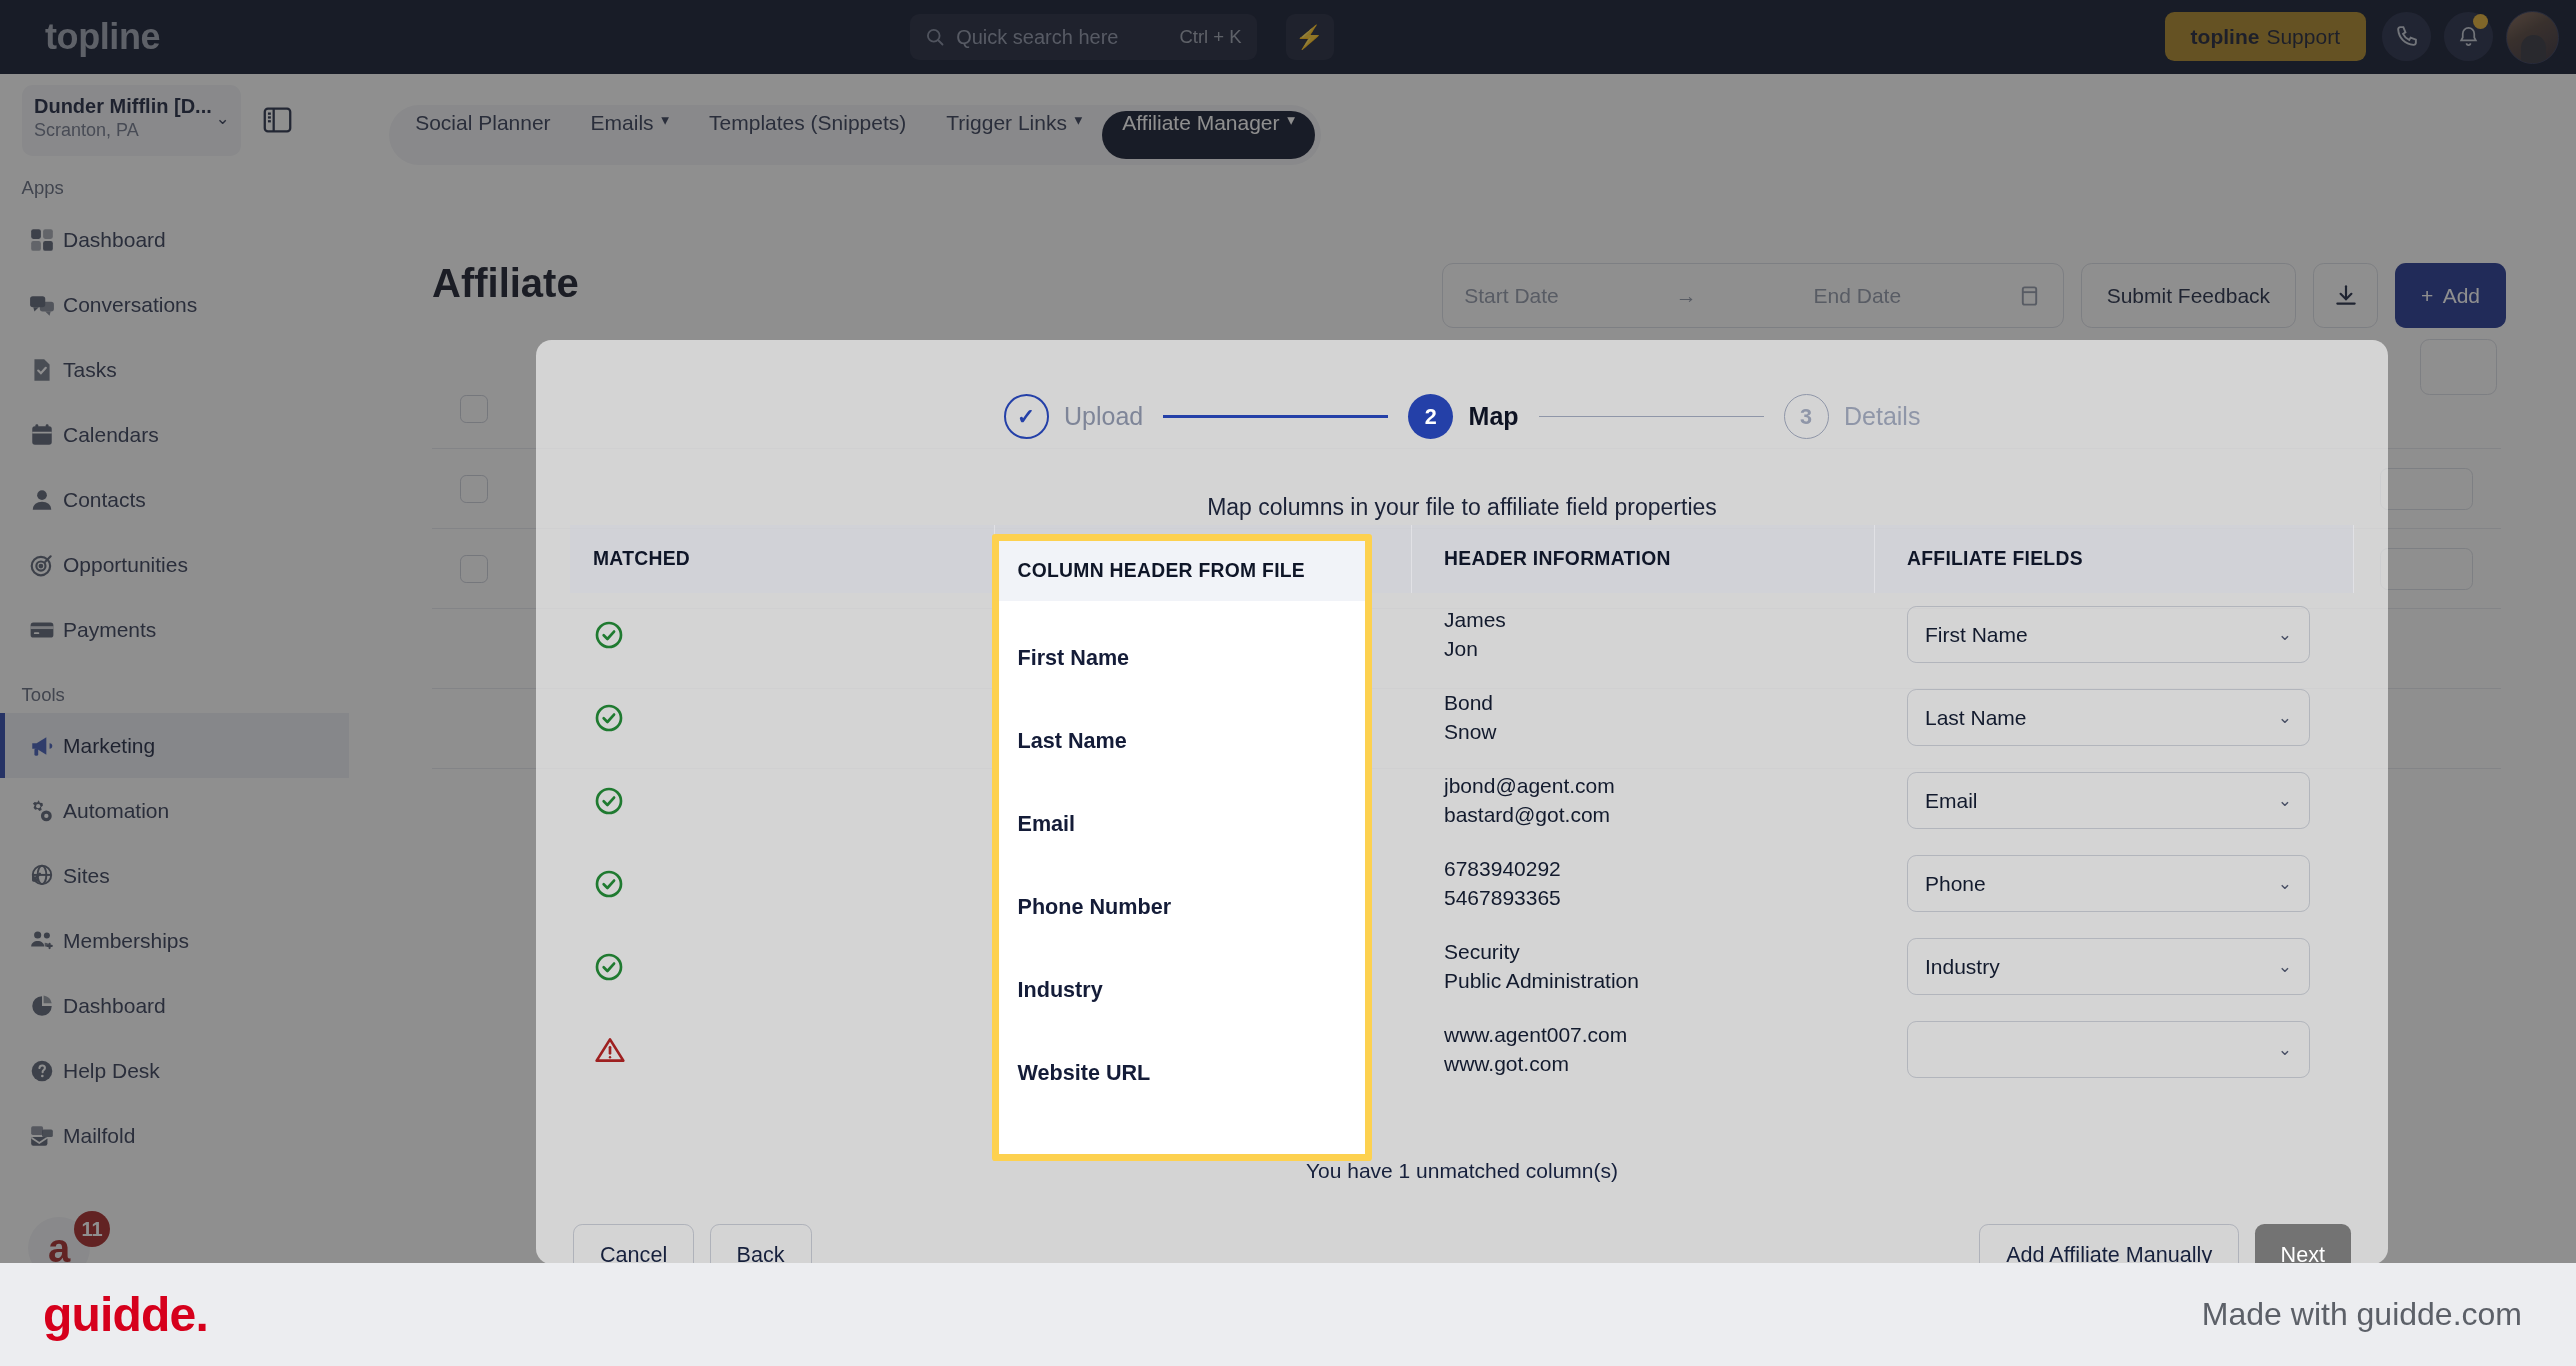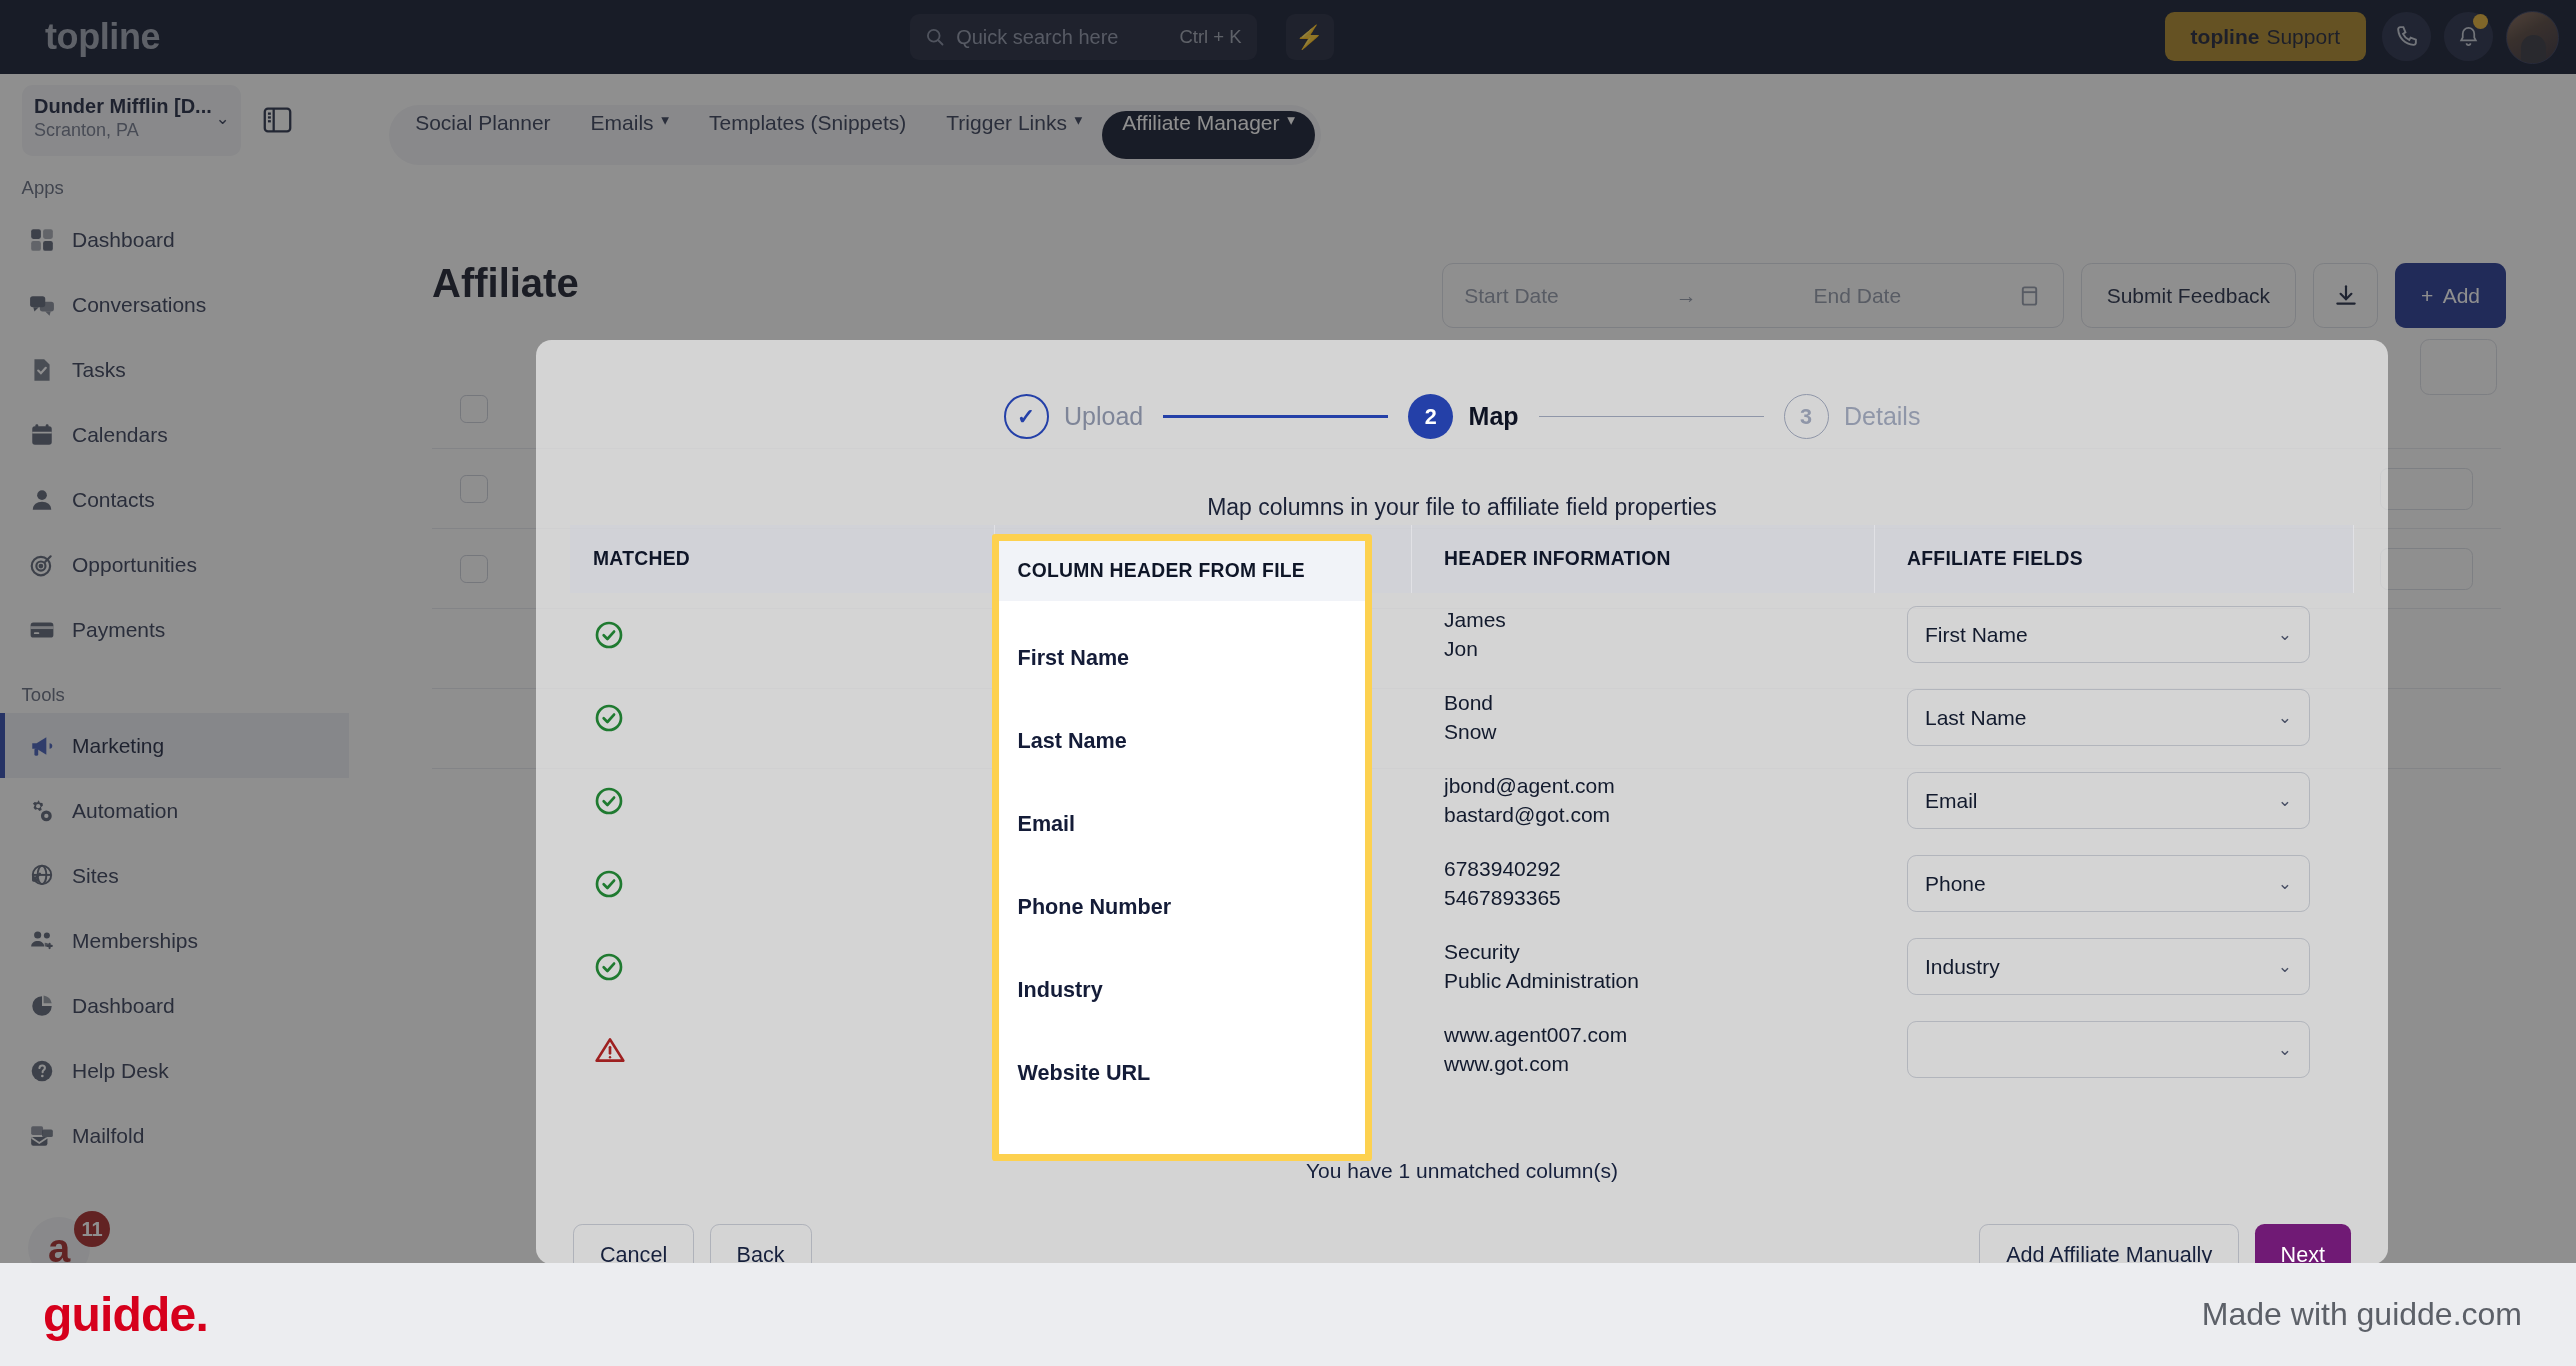--- a/index.html
+++ b/index.html
@@ -109,21 +109,21 @@
     display: flex; align-items: center; justify-content: center;
     color: #1e2742;
   }
 
   .section-label {
     font-size: 18.5px; color: #5d6579;
     padding: 21.6px 0 7.7px 21.6px;
   }
   .nav-item {
     display: flex; align-items: center;
-    height: 65px; padding-left: 28px; gap: 16px;
+    height: 65px; padding-left: 28px; gap: 7px;
     color: #2d3550; font-size: 21px;
     position: relative;
   }
   .nav-item .nico { width: 28px; height: 28px; flex: 0 0 28px; color: #555d70; display:flex;align-items:center;justify-content:center;}
   .nav-item.active { background: #eceef4; color: #141c38; }
   .nav-item.active::before {
     content:''; position: absolute; left: 0; top: 0;
     width: 4.6px; height: 100%; background: #2440a8;
   }
   .nav-item.active .nico { color: #3a55b5; }
@@ -334,21 +334,21 @@
     display: flex; align-items: center; padding: 0 37px;
   }
   .mf-left { display: flex; gap: 15.4px; }
   .mf-right { margin-left: auto; display: flex; gap: 15.4px; }
   .fbtn {
     height: 62px; padding: 0 26px;
     border: 1.5px solid rgba(150,155,168,0.6); border-radius: 9.3px;
     display: flex; align-items: center; justify-content: center;
     font-size: 21.6px; color: #16203c; background: transparent;
   }
-  .fbtn.primary { background: #701a75; color: #ffffff; border: none; }
+  .fbtn.primary { background: #737373; color: #ffffff; border: none; }
 
   
   .guidde-bar {
     position: absolute; left: 0; top: 1263px;
     width: 2576px; height: 103px;
     background: #ecedf0;
     display: flex; align-items: center;
     z-index: 70;
   }
   .guidde-logo {

